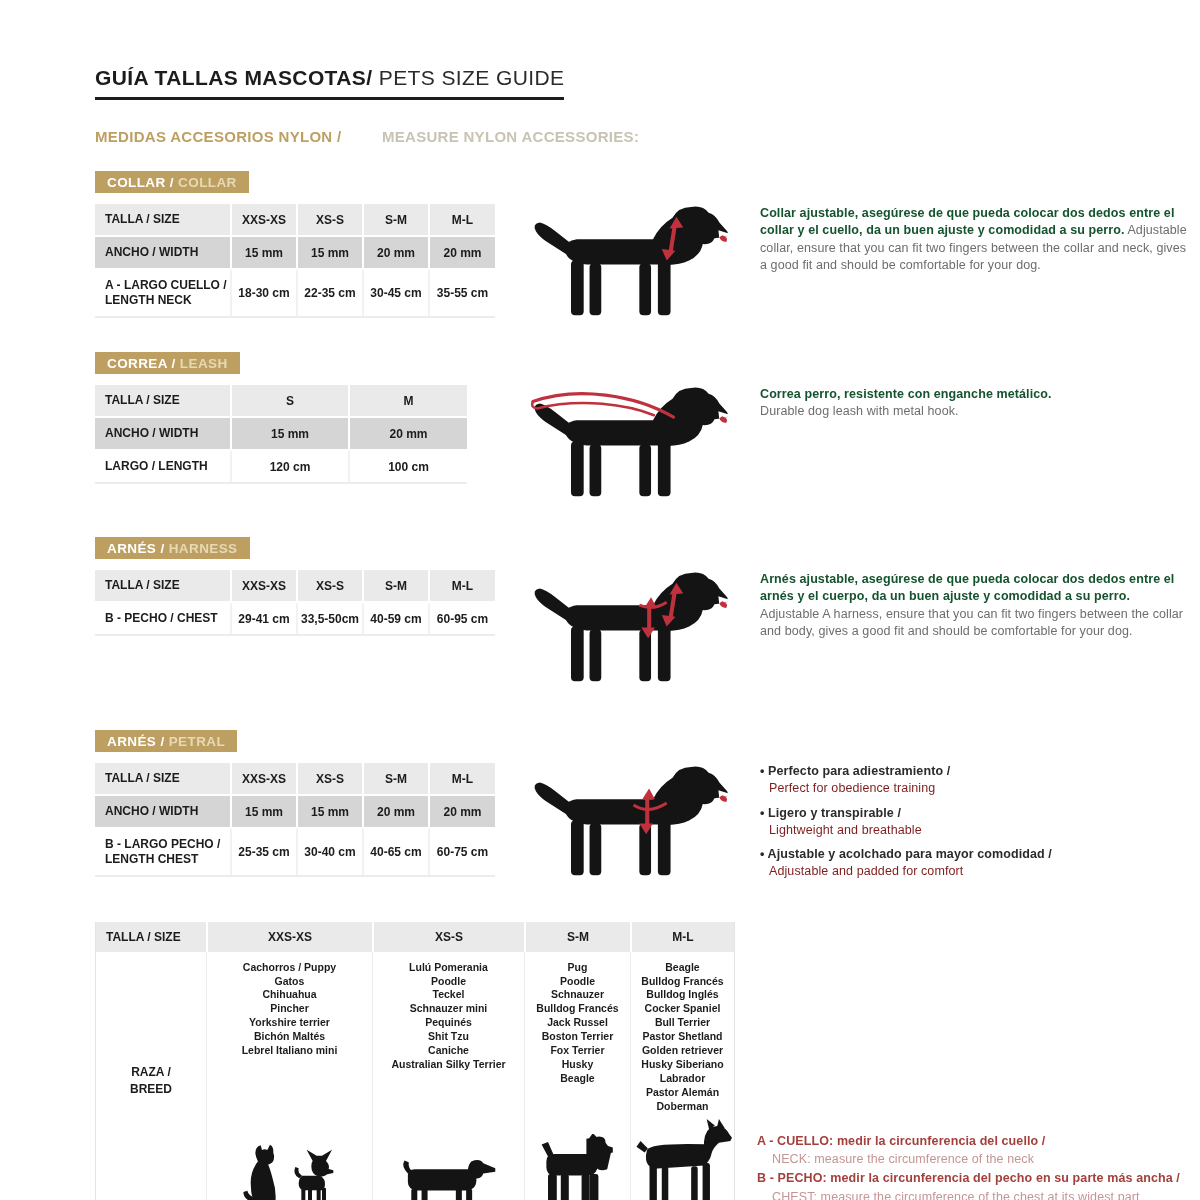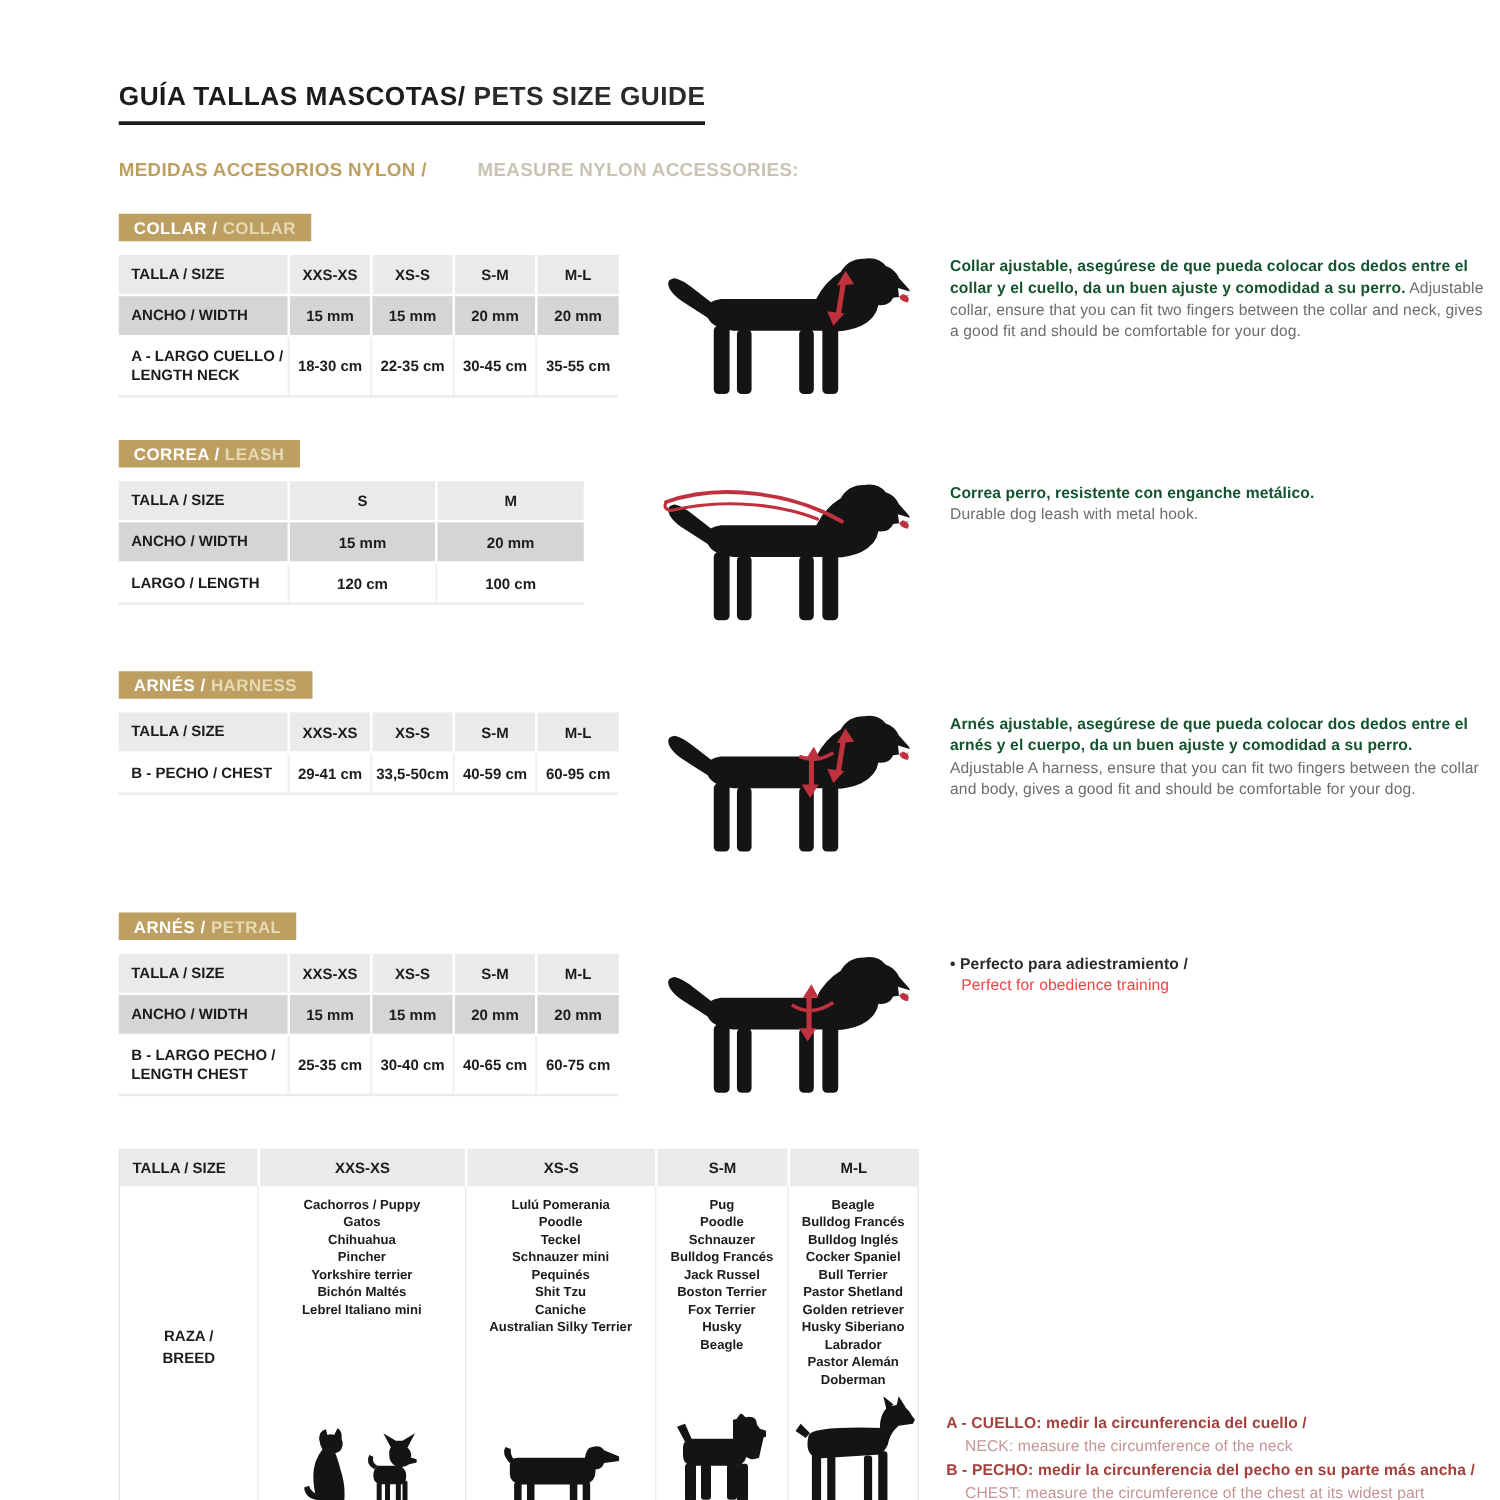--- a/index.html
+++ b/index.html
@@ -1,20 +1,20 @@
 <!DOCTYPE html>
 <html><head>
 <meta charset="utf-8">
 <style>
   html,body{margin:0;padding:0;background:#fff;}
   body{width:1200px;height:1200px;font-family:"Liberation Sans",sans-serif;color:#1c1c1c;-webkit-font-smoothing:antialiased;}
   .page{position:relative;width:1200px;height:1200px;overflow:hidden;padding:66px 0 0 95px;box-sizing:border-box;}
 
   .title{display:inline-block;font-size:21px;font-weight:bold;letter-spacing:.4px;border-bottom:3px solid #1c1c1c;padding-bottom:7px;}
-  .title .en{font-weight:bold;color:#2a2a2a;}
+  .title .en{font-weight:normal;color:#2a2a2a;}
 
   .subtitle{margin-top:28px;font-size:15px;font-weight:bold;letter-spacing:.3px;color:#BE9F62;}
   .subtitle .en{color:#C8C3B2;padding-left:36px;}
 
   .badge{display:inline-block;background:#BE9F62;color:#fff;font-weight:bold;font-size:13.5px;letter-spacing:.4px;padding:4px 12px 3px;}
   .badge .en{color:#E6DAB4;}
 
   .sec{margin-top:26px;}
   .secrow{display:flex;align-items:flex-start;margin-top:11px;}
 
@@ -31,21 +31,21 @@
   .dogbox svg{width:205px;height:auto;display:block;}
 
   .desc{margin-left:15px;width:430px;font-size:12.5px;line-height:1.38;padding-top:1px;letter-spacing:.1px;}
   .desc .es{font-weight:bold;color:#14532d;}
   .desc .en{color:#6d6d6d;}
 
   .blist{margin-left:15px;width:430px;font-size:12.5px;line-height:1.38;letter-spacing:.1px;}
   .blist .item{margin-bottom:7px;}
   .blist .bes{font-weight:bold;color:#2b2b2b;}
   .blist .bes::before{content:"• ";}
-  .blist .ben{color:#ef4444;padding-left:9px;}
+  .blist .ben{color:#7f1d1d;padding-left:9px;}
 
   .bottomrow{display:flex;align-items:flex-end;margin-top:34px;}
   .btable{width:640px;border:1px solid #E4E4E4;border-top:none;box-sizing:border-box;}
   .bhead{display:grid;grid-template-columns:110px 166px 152px 106px 104px;background:#EAEAEA;}
   .bhead .hcell{font-size:12px;font-weight:bold;text-align:center;padding:8px 2px;border-left:2px solid #fff;white-space:pre-line;}
   .bhead .hcell:first-child{border-left:none;text-align:left;padding-left:10px;}
   .bbody{display:grid;grid-template-columns:110px 166px 152px 106px 104px;min-height:258px;}
   .bcell{border-left:1px solid #ECECEC;display:flex;flex-direction:column;padding-top:9px;text-align:center;}
   .bcell:first-child{border-left:none;}
   .blabel{justify-content:center;align-items:center;font-size:12px;font-weight:bold;white-space:pre-line;text-align:center;line-height:1.4;padding-top:0;}
@@ -286,20 +286,28 @@
             <path d="M119 72 L126 61 L112 61 Z"></path>
             <rect x="118" y="34" width="4.2" height="28"></rect>
           </g>
           <path d="M106 42 Q122 52 140 40" stroke="#C0313E" stroke-width="3" fill="none"></path>
         </svg>
       </div>
       <div class="blist">
         <div class="item">
           <div class="bes">Perfecto para adiestramiento /</div>
           <div class="ben">Perfect for obedience training</div>
+        </div>
+        <div class="item">
+          <div class="bes">Ligero y transpirable /</div>
+          <div class="ben">Lightweight and breathable</div>
+        </div>
+        <div class="item">
+          <div class="bes">Ajustable y acolchado para mayor comodidad /</div>
+          <div class="ben">Adjustable and padded for comfort</div>
         </div>
       </div>
     </div>
   </div>
 
   
   <div class="bottomrow">
     <div class="btable">
       <div class="bhead">
         <div class="hcell">TALLA /  SIZE</div>

